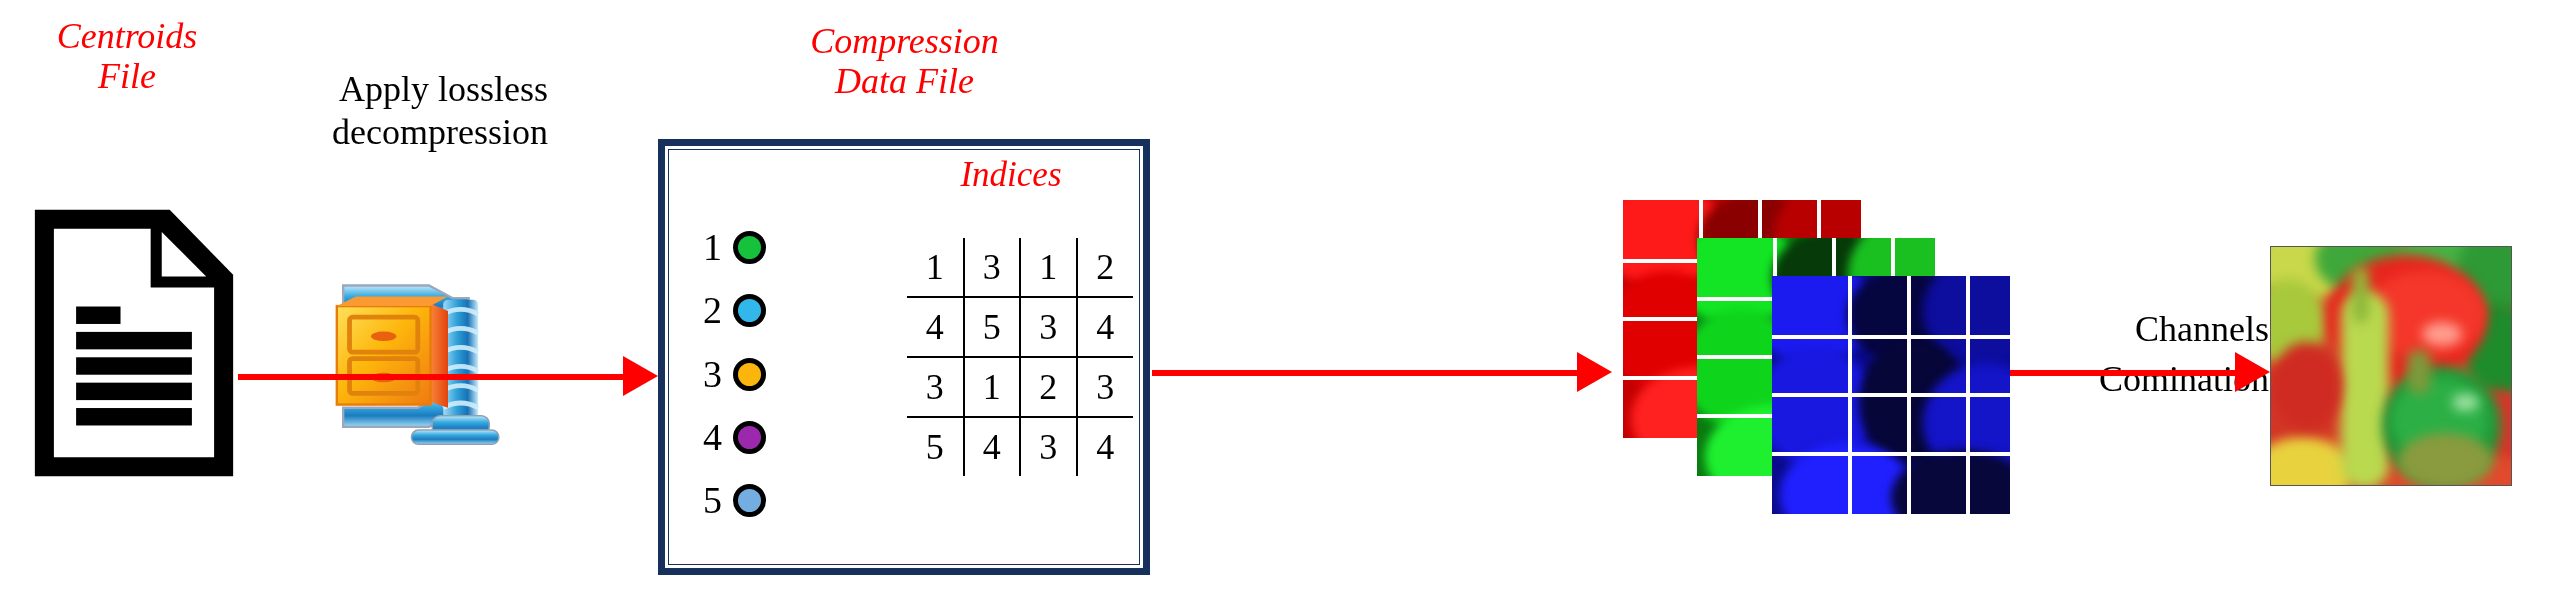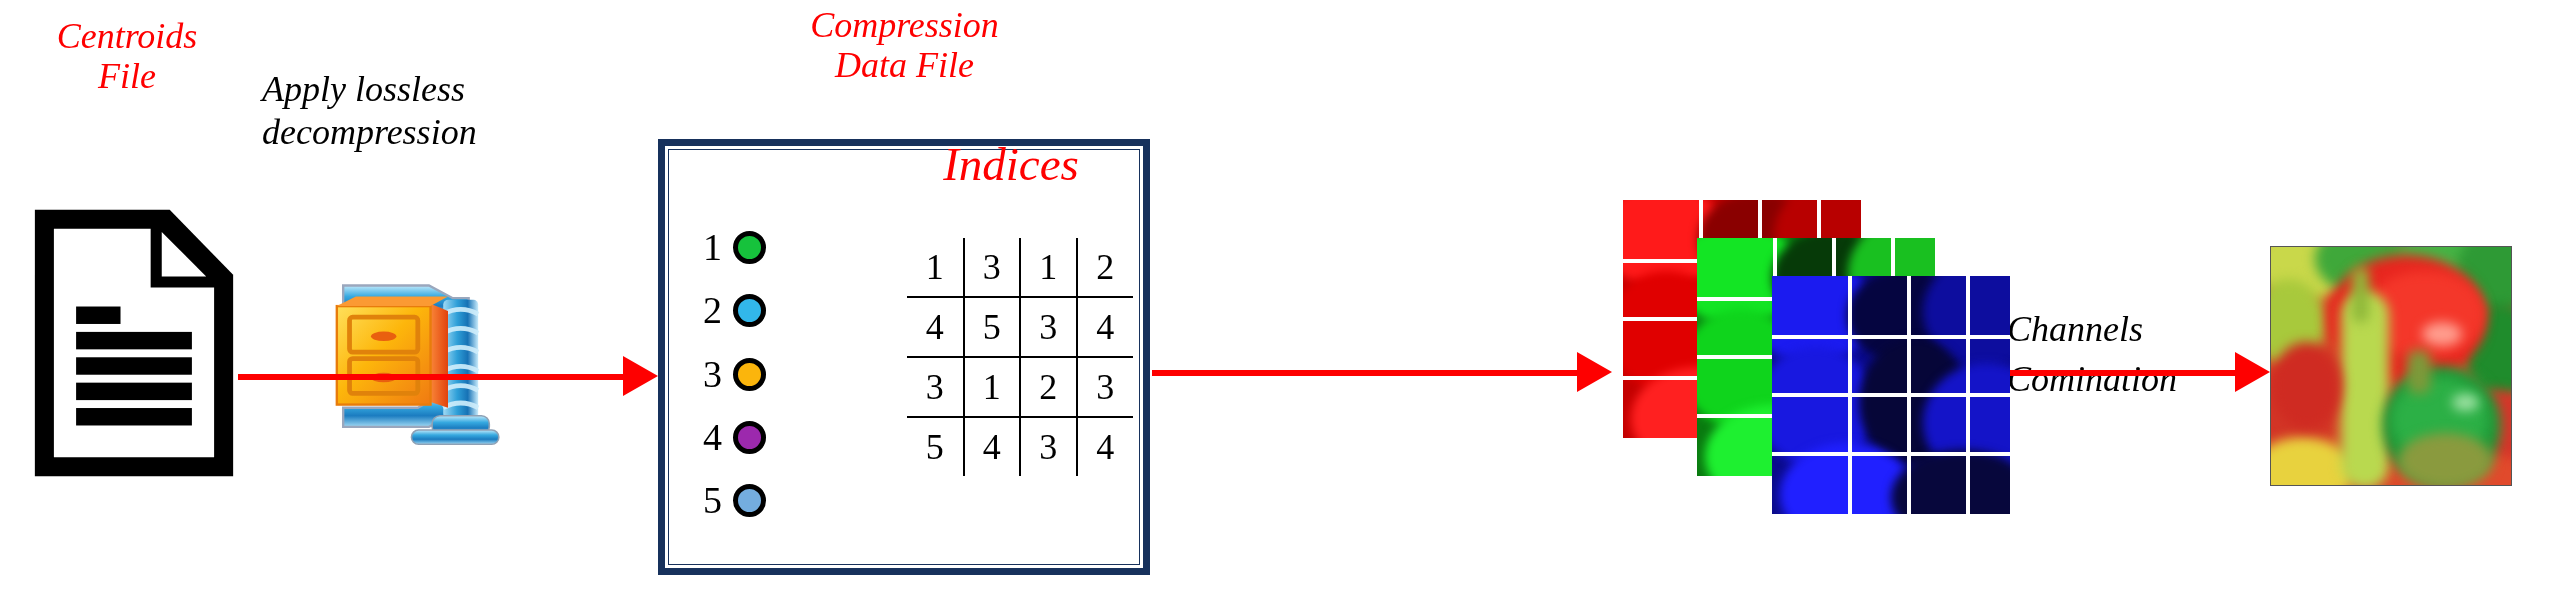--- a/index.html
+++ b/index.html
@@ -22,24 +22,23 @@
     font-style: italic;
     font-weight: 400;
     text-align: center;
     line-height: 1.12;
     white-space: pre-line;
   }
   .lbl-black {
     position: absolute;
     color: #000000;
     font-family: "Liberation Serif", "DejaVu Serif", serif;
-    text-align: left;
+    text-align: right;
     line-height: 1.2;
     white-space: pre-line;
-    font-style: italic;
   }
 
   
   #doc-icon { position: absolute; left: 30px; top: 205px; width: 208px; height: 276px; }
   #doc-icon svg { display:block; width:100%; height:100%; }
 
   
   #zip-icon { position: absolute; left: 313px; top: 268px; width: 189px; height: 189px; }
   #zip-icon svg { display:block; width:100%; height:100%; }
 
@@ -225,29 +224,29 @@
       <ellipse cx="89" cy="86" rx="16" ry="6" fill="#e9600f"></ellipse>
       <ellipse cx="89" cy="138" rx="16" ry="6" fill="#e9600f"></ellipse>
     </svg>
   </div>
 
   <div class="arrow" style="left:238px; top:377px; width:420px;">
     <div class="shaft" style="width:385px;"></div>
     <div class="head" style="left:385px;"></div>
   </div>
 
-  <div class="lbl-red" style="left:714px; top:5px; width:381px; font-size:36px;">Compression
+  <div class="lbl-red" style="left:714px; top:21px; width:381px; font-size:36px;">Compression
 Data File</div>
 
   <div id="data-box">
     <div id="box-inner"></div>
   </div>
 
 
-  <div class="lbl-red" style="left:912px; top:138px; width:198px; font-size:47px;">Indices</div>
+  <div class="lbl-red" style="left:912px; top:155px; width:198px; font-size:35px;">Indices</div>
 
   <div class="centroid-row" style="left:698px; top:228px;">
     <span class="centroid-num">1</span>
     <span class="centroid-dot" style="background:#16c23c;"></span>
   </div>
   <div class="centroid-row" style="left:698px; top:291px;">
     <span class="centroid-num">2</span>
     <span class="centroid-dot" style="background:#32b7ea;"></span>
   </div>
   <div class="centroid-row" style="left:698px; top:355px;">

